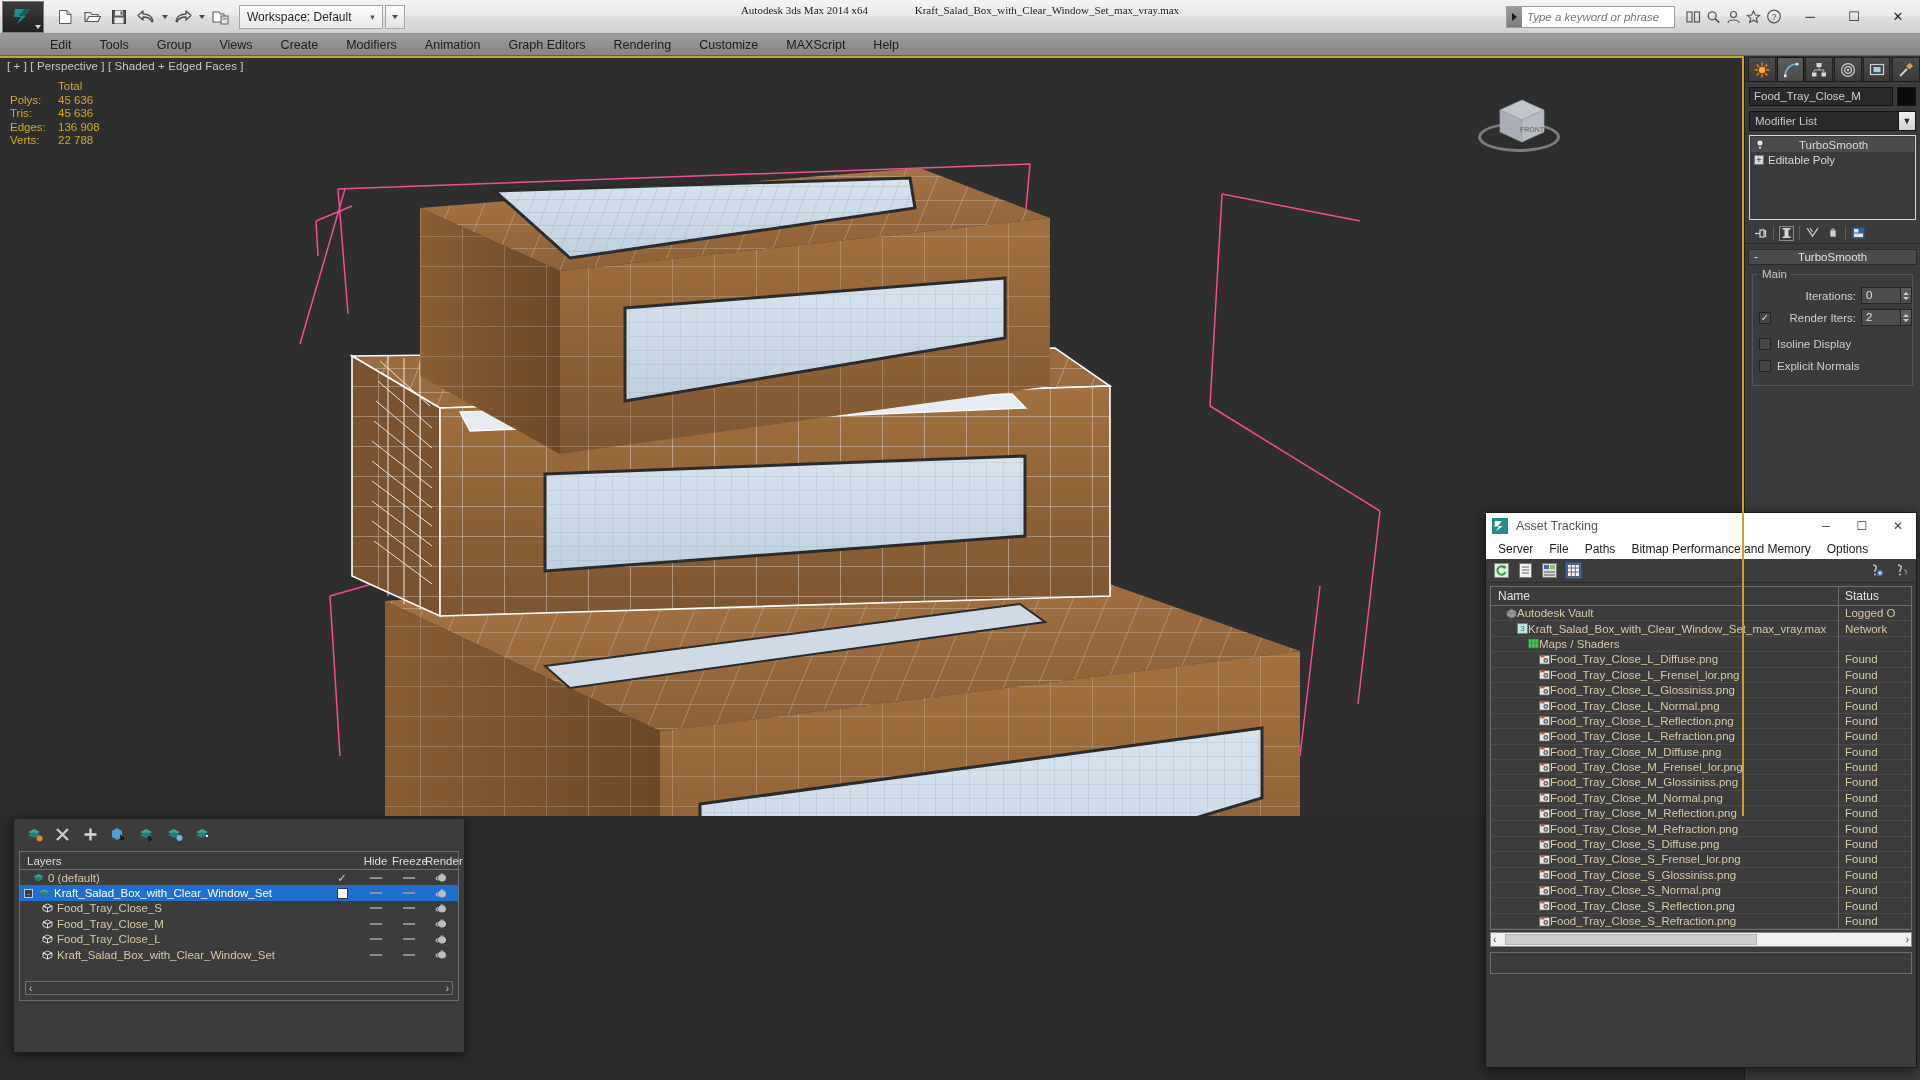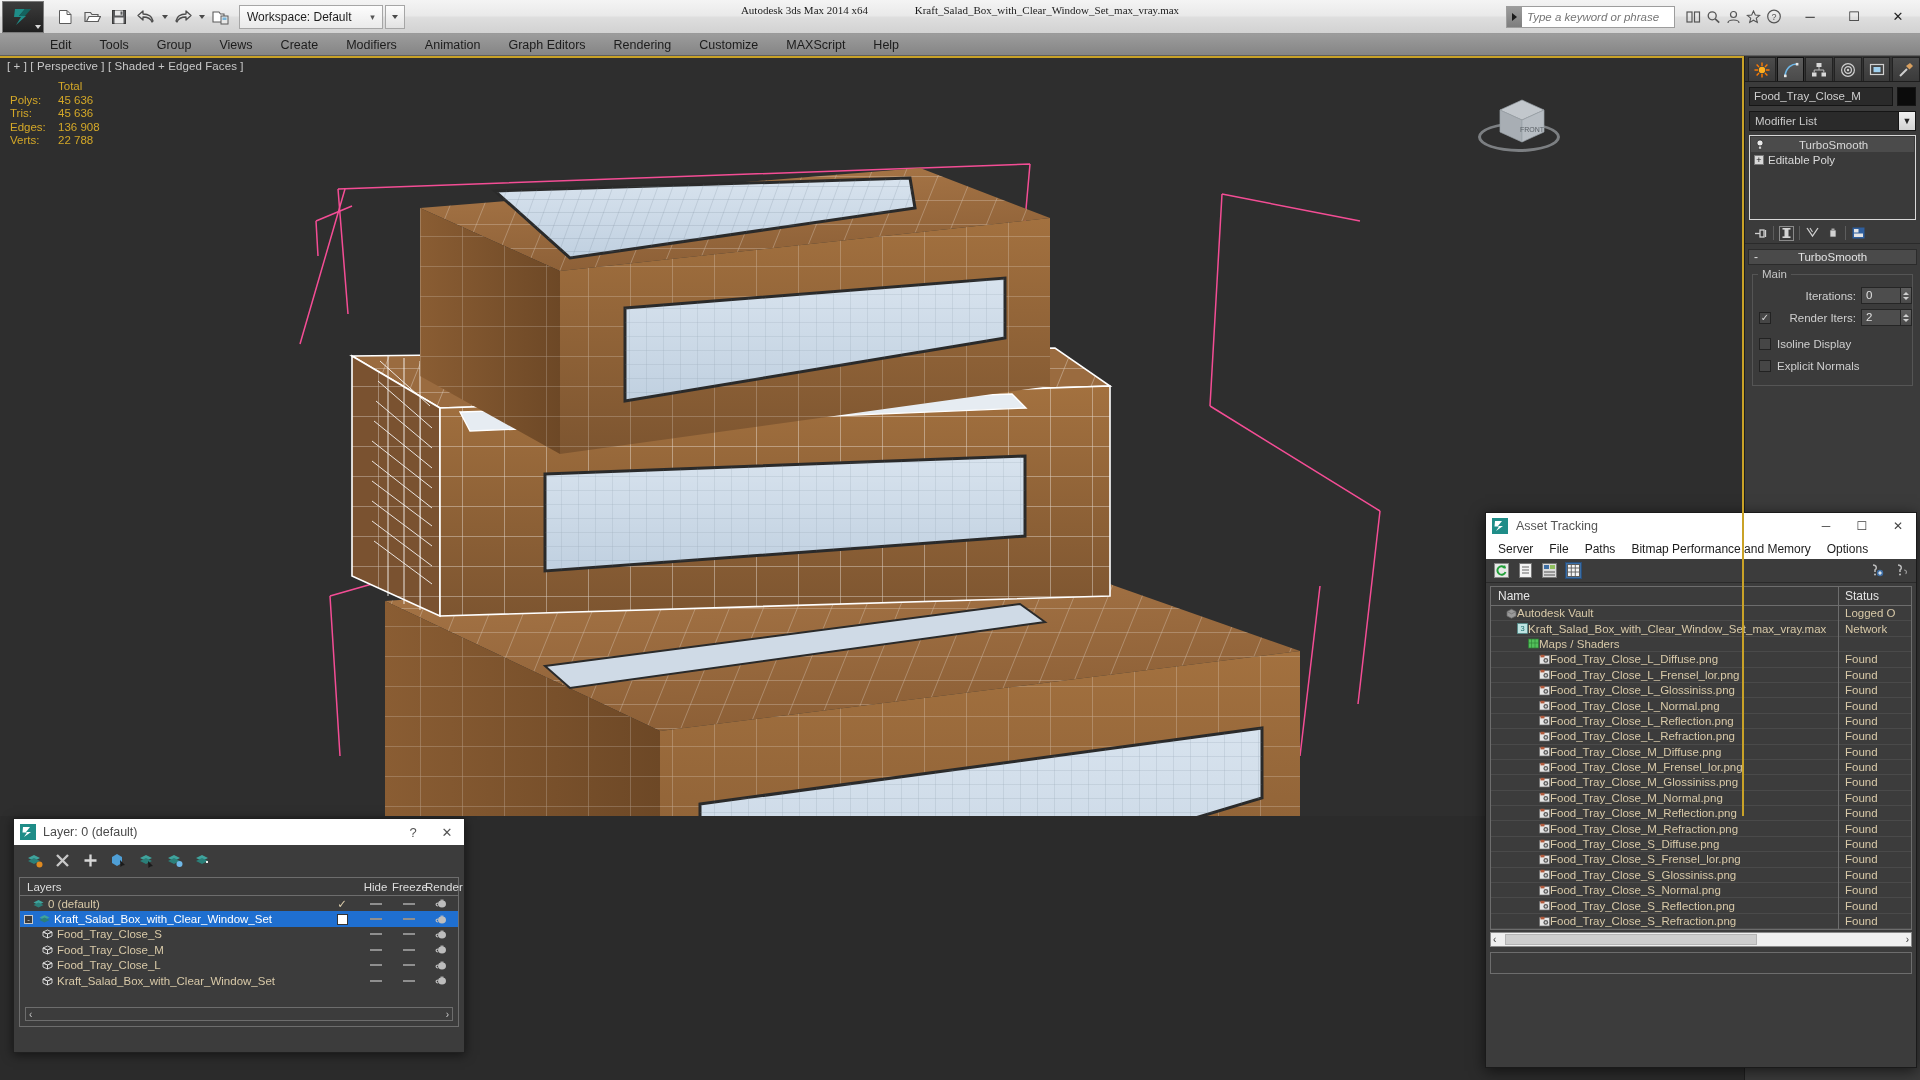--- a/index.html
+++ b/index.html
@@ -700,31 +700,20 @@
       </div>
       <div class="prow">
         <span class="cbx"></span>
         <span class="lab left">Explicit Normals</span>
       </div>
     </div>
 
   </div>
 
   <div class="layerdlg">
-    <div class="ld-title">
-      <svg width="16" height="16" viewBox="0 0 16 16">
-        <rect width="16" height="16" fill="#1f8d88"></rect>
-        <path d="M3 3 L10 3 L6 8 L11 8 L4 13 L7 8.5 L2.5 8.5 Z" fill="#fff"></path>
-      </svg>
-      <span class="t">Layer: 0 (default)</span>
-      <div class="acts">
-        <div>?</div>
-        <div>✕</div>
-      </div>
-    </div>
     <div class="ld-tools">
       <span class="ti">
         <svg width="16" height="15" viewBox="0 0 16 15">
           <path d="M1 5 L7 2 L13 5 L7 8 Z" fill="#3fa39c"></path>
             <path d="M1 8 L7 5 L13 8 L7 11 Z" fill="#2b7f79"></path>
           <circle cx="12.5" cy="11.5" r="3" fill="#e08a20"></circle>
         </svg>
       </span>
       <span class="ti">
         <svg width="15" height="15" viewBox="0 0 15 15">

